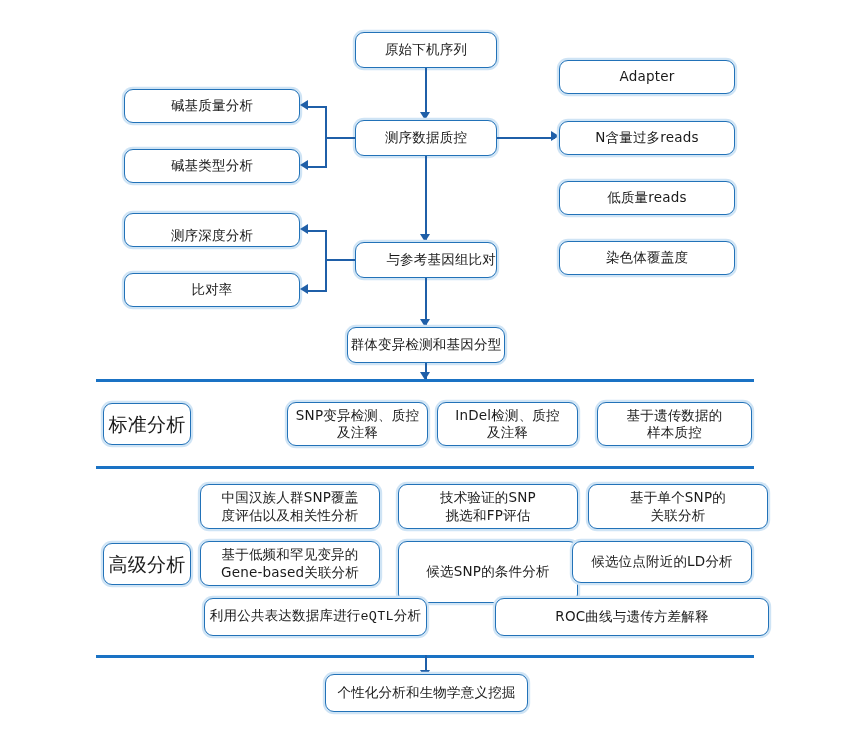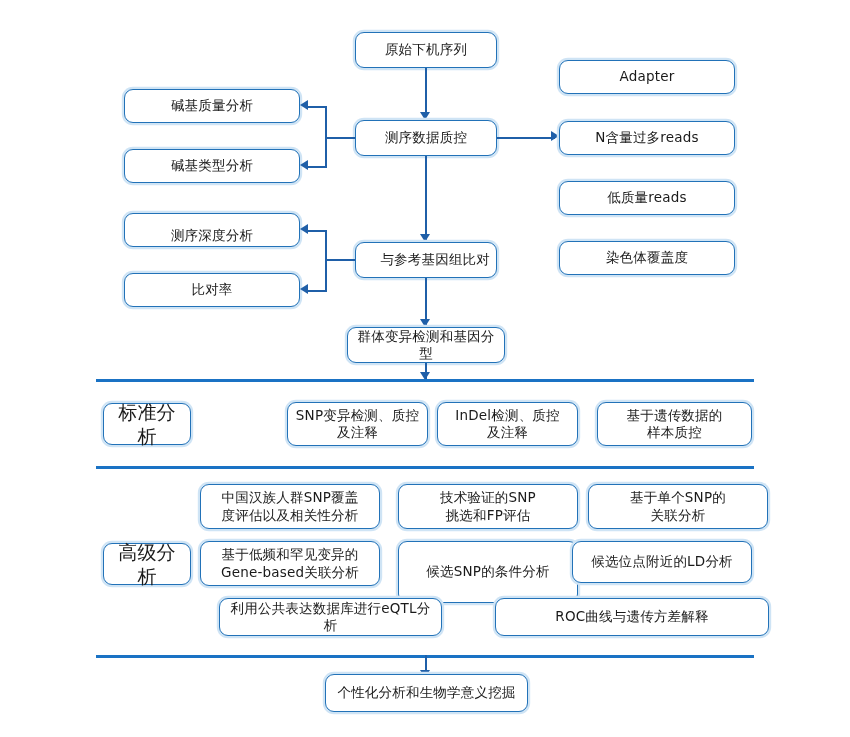--- a/index.html
+++ b/index.html
@@ -27,21 +27,21 @@
     background: #ffffff;
     box-shadow: 0 0 0 2.2px #cfe4f5;
     display: flex;
     align-items: center;
     justify-content: center;
     text-align: center;
     color: #1a1a1a;
     font-size: 13.5px;
     line-height: 1.28;
     letter-spacing: 0.2px;
-    padding: 2px 6px;
+    padding: 2px 0;
   }
   .node .lbl {
     display: block;
     white-space: pre-line;
   }
   .node.small { font-size: 19px; }
 
   
   .ln {
     position: absolute;
@@ -208,21 +208,21 @@
   </div>
 
   <div class="node" style="left:398px; top:541px; width:180px; height:62px;">
     <span class="lbl">候选SNP的条件分析</span>
   </div>
 
   <div class="node" style="left:564px; top:541px; width:180px; height:42px;margin-left:8px;">
     <span class="lbl">候选位点附近的LD分析</span>
   </div>
 
-  <div class="node" style="left:219px; top:598px; width:223px; height:38px;">
+  <div class="node" style="left:204px; top:598px; width:223px; height:38px;font-family:Liberation Mono, monospace;">
     <span class="lbl">利用公共表达数据库进行eQTL分析</span>
   </div>
 
   <div class="node" style="left:495px; top:598px; width:274px; height:38px;">
     <span class="lbl">ROC曲线与遗传方差解释</span>
   </div>
 
   <div class="divider" style="left:96px; top:655px; width:658px;"></div>
 
   <div class="ln v" style="left:425px; top:655px; height:22px;"></div>

